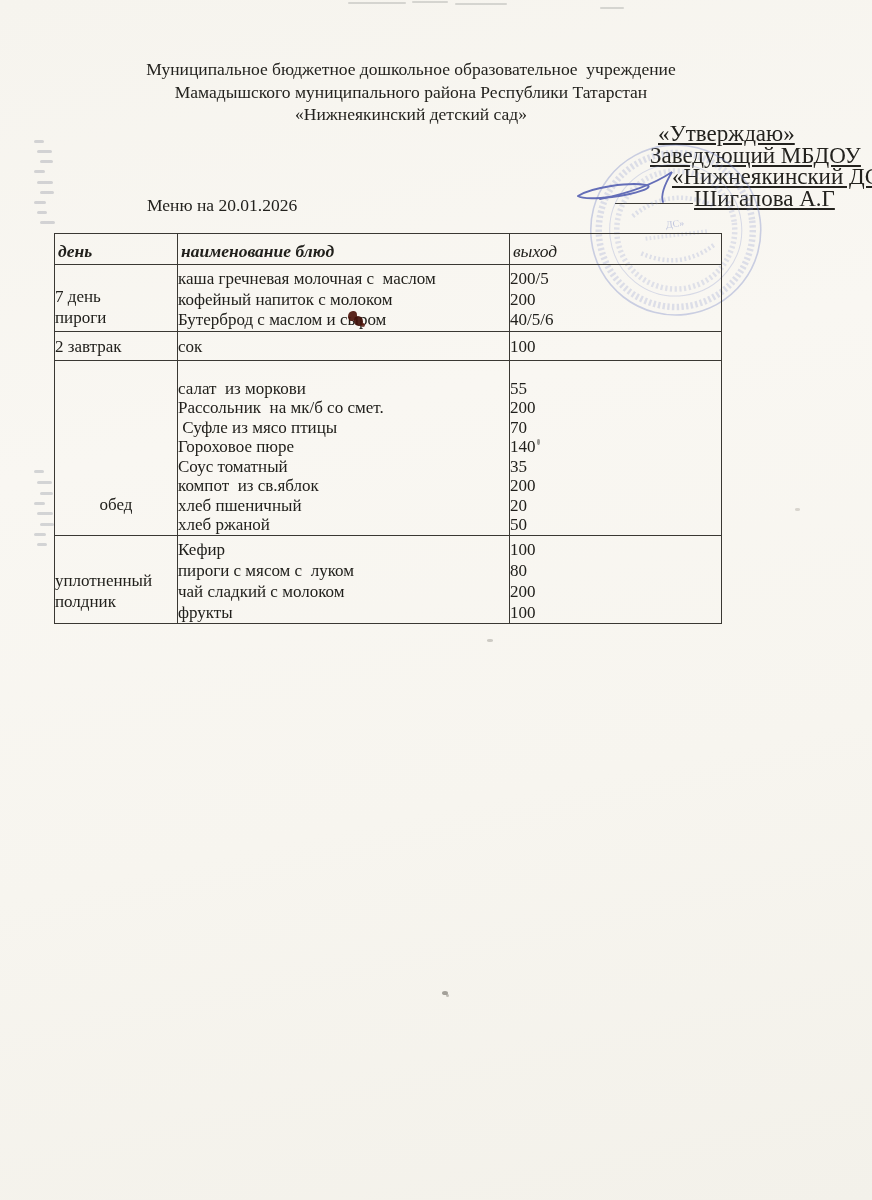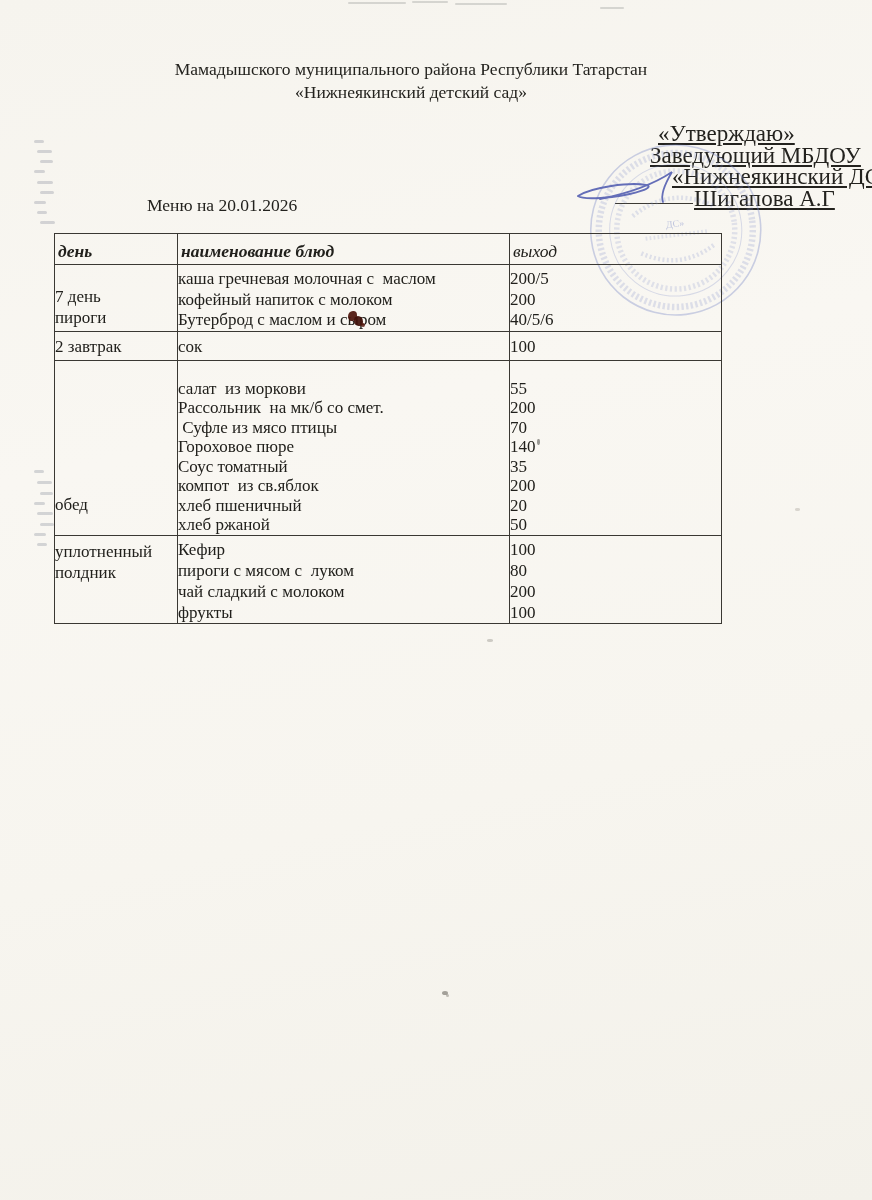--- a/index.html
+++ b/index.html
@@ -51,38 +51,39 @@
   tr.sec0{height:65px;} tr.sec1{height:29px;} tr.sec2{height:156px;} tr.sec3{height:84px;}
   .day-cell div,.dish-cell div,.out-cell div{white-space:pre;}
   .day-cell{padding-left:3px;}
   .dish-cell{padding-left:4px;}
   .out-cell{padding-left:4px;}
   .sec0 .dish-cell,.sec0 .out-cell{padding-top:4px;}
   .sec1 .dish-cell,.sec1 .out-cell,.sec1 .day-cell{padding-top:5px;}
   .sec2 .dish-cell,.sec2 .out-cell{padding-top:18px;}
   .sec3 .dish-cell,.sec3 .out-cell{padding-top:3px;}
   .sec0 .day-cell{padding-top:22px;}
-  .sec2 .day-cell{padding-top:134px;}
-  .sec3 .day-cell{padding-top:5px;}
+  .sec2 .day-cell{padding-top:134px;text-align:center;}
+  .sec3 .day-cell{padding-top:34px;}
   .sec0 div{line-height:20.5px;}
   .sec1 div{line-height:20px;}
   .sec2 div{line-height:19.5px;}
   .sec3 div{line-height:21px;}
 
   
   .bleed-dash{position:absolute;height:2.6px;border-radius:2px;background:rgba(105,112,132,.26);filter:blur(.4px);}
   .top-dash{position:absolute;height:2px;border-radius:1px;background:rgba(185,185,183,.55);}
   .speck{position:absolute;}
 </style>
 </head>
 <body>
 
 <div class="page">
 
   <div class="org-header">
+    <div>Муниципальное бюджетное дошкольное образовательное  учреждение</div>
     <div>Мамадышского муниципального района Республики Татарстан</div>
     <div>«Нижнеякинский детский сад»</div>
   </div>
 
   <div class="approve-line" id="approve">«Утверждаю»</div>
   <div class="approve-line" id="appr-title">Заведующий МБДОУ</div>
   <div class="approve-line" id="appr-org">«Нижнеякинский ДС»</div>
   <div class="sig-underline"></div>
   <div class="approve-line" id="appr-name">Шигапова А.Г</div>
 

